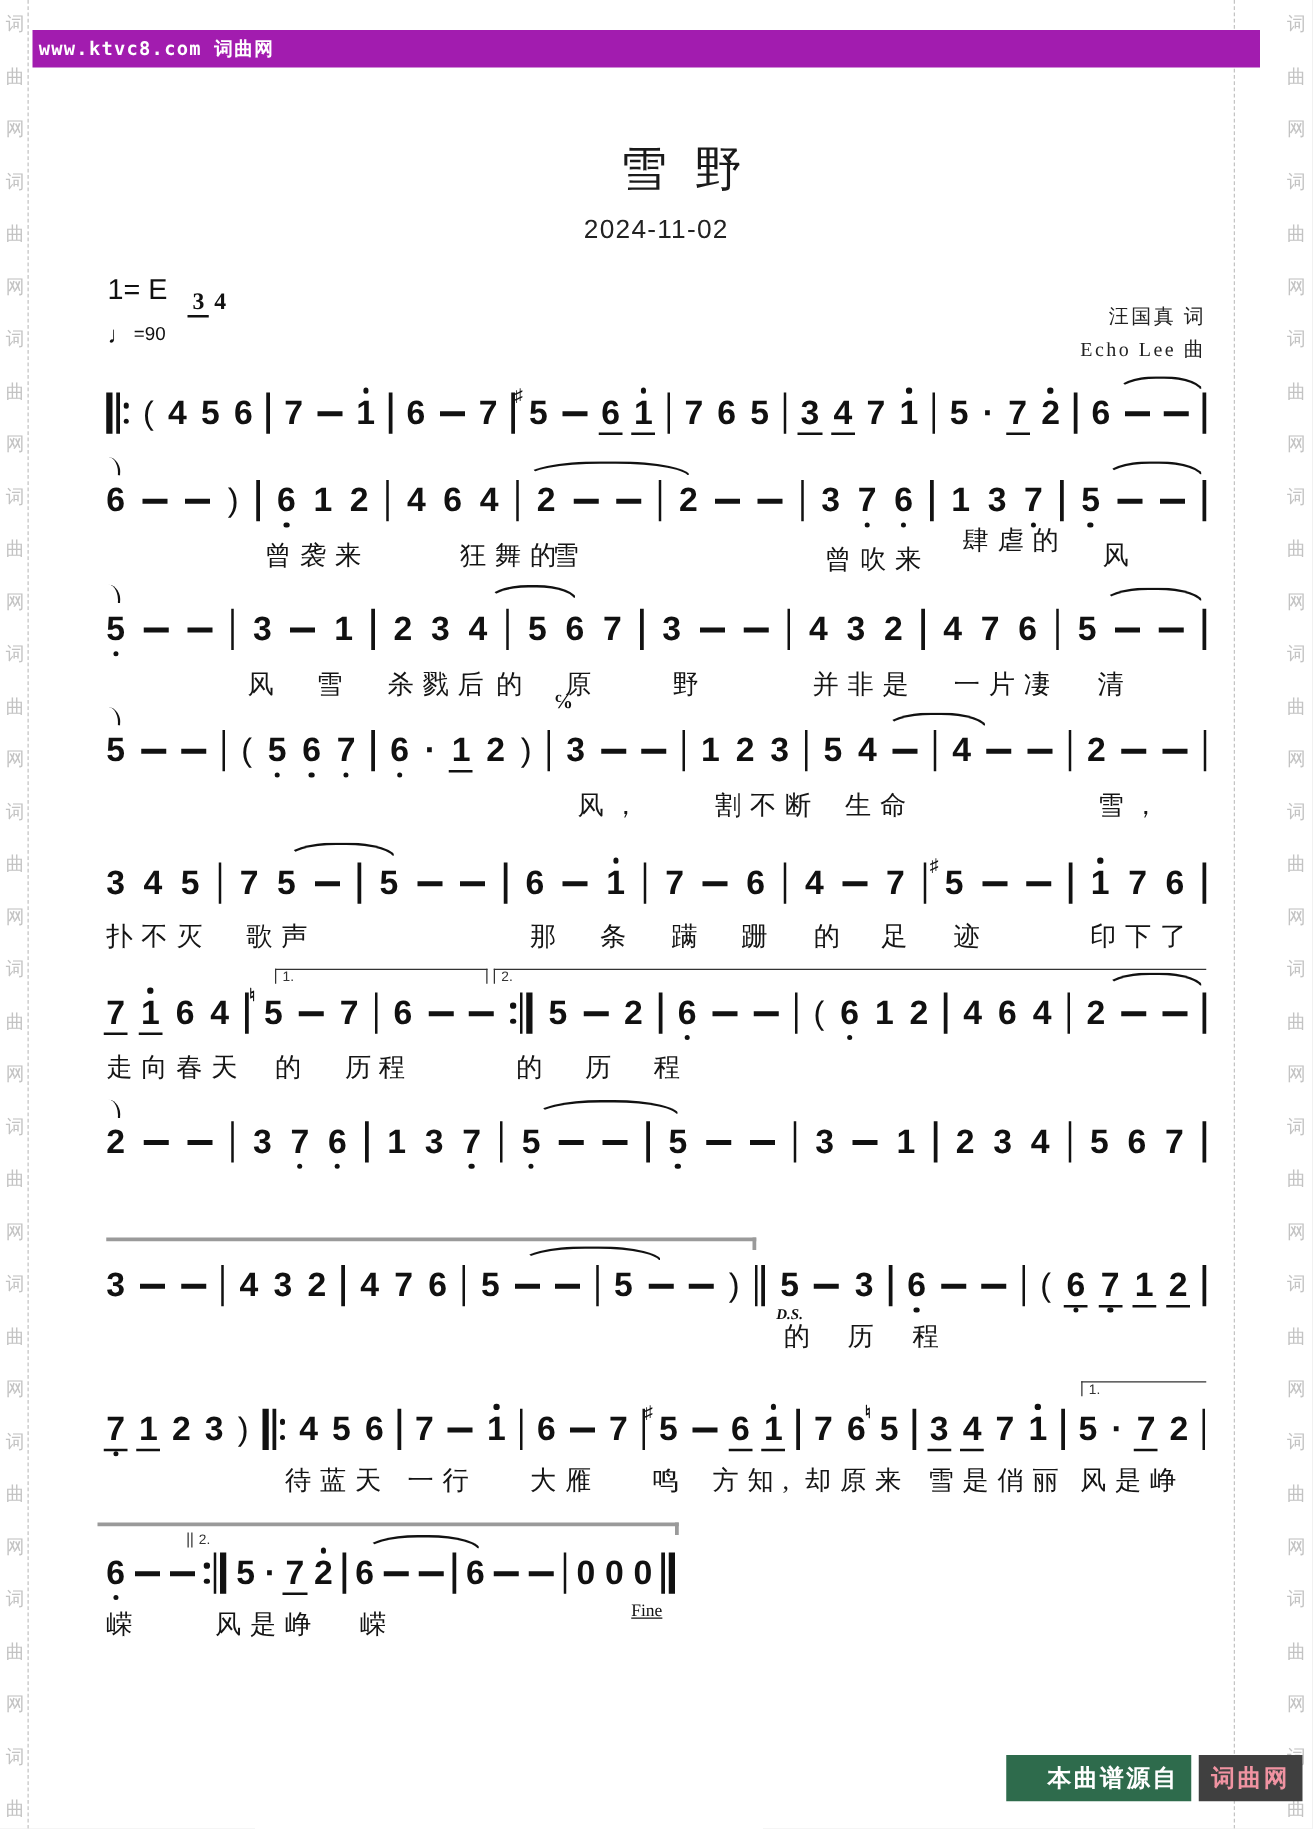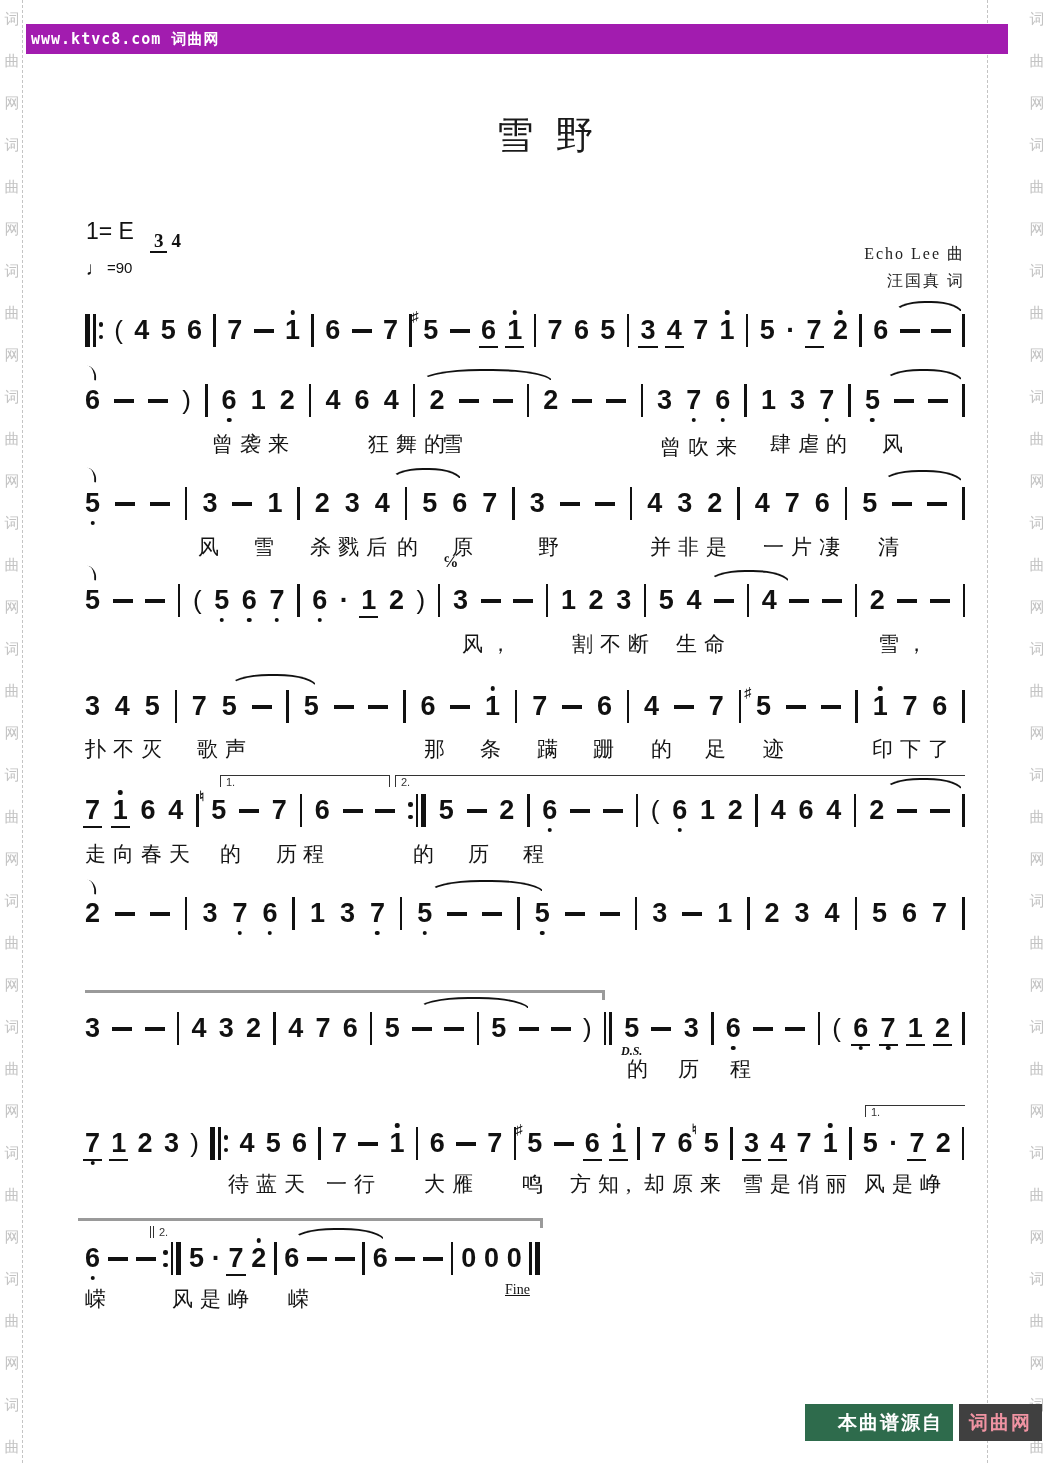--- a/index.html
+++ b/index.html
@@ -145,31 +145,32 @@
       <span>网</span>
       <span>词</span>
       <span>曲</span>
     </div>
 
   <div class="banner" style="background: #a21caf; color: rgb(255, 255, 255);">
     <span>www.ktvc8.com 词曲网</span>
   </div>
 
   <div class="title">雪野</div>
+  <div class="date">2024-11-02</div>
 
   <div class="keysig">
     <span>1= E</span><span class="frac"><span class="ft">3</span><span class="fb">4</span></span>
   </div>
   <div class="tempo">
     <span class="nq">♩</span><span>=90</span>
   </div>
 
   <div class="credits">
+    <div>汪国真 词</div>
     <div>Echo Lee 曲</div>
-    <div>汪国真 词</div>
   </div>
 
   <div id="score">
       <div class="system" style="top: 307px; left: 85px; width: 880px;">
         <div class="tok">
           <span class="bgroup">
             <span class="blk"></span>
             <span class="bl"></span>
             <span class="rdots">
               <i></i>
@@ -425,21 +426,21 @@
         <div class="tok">
           <span class="bgroup">
             <span class="bl"></span>
           </span>
         </div>
       </div>
       <span class="lyric" style="left: 212px; top: 430px;">曾袭来</span>
       <span class="lyric" style="left: 344px; top: 430px; margin-left: 24px;">狂舞的</span>
       <span class="lyric" style="left: 442px; top: 430px;">雪</span>
       <span class="lyric" style="left: 660px; top: 421px; margin-top: 12px;">曾吹来</span>
-      <span class="lyric" style="left: 770px; top: 430px;">肆虐的</span>
+      <span class="lyric" style="left: 770px; top: 418px;">肆虐的</span>
       <span class="lyric" style="left: 882px; top: 430px;">风</span>
       <div class="system" style="top: 480px; left: 85px; width: 880px;">
         <div class="tok">
           <span class="note">5</span>
           <span class="dlo"></span>
         </div>
         <div class="tok">
           <span class="dashn"></span>
         </div>
         <div class="tok">

